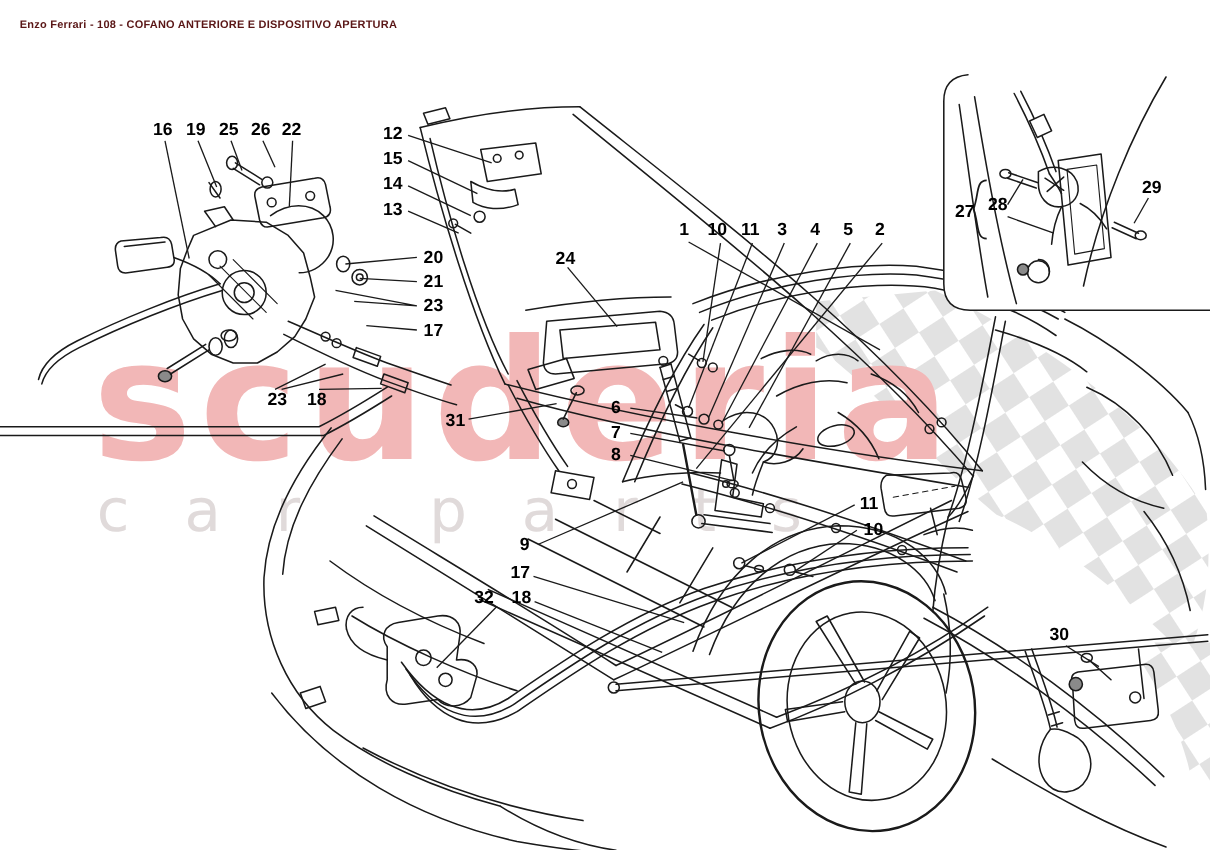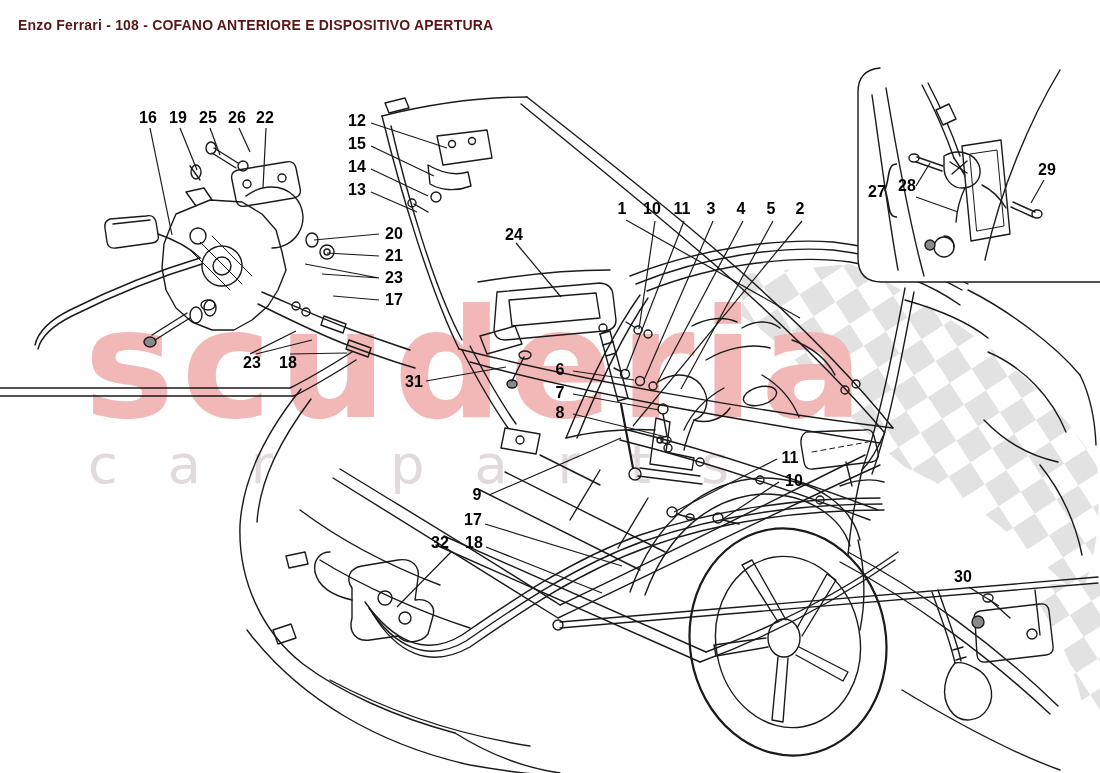--- a/index.html
+++ b/index.html
@@ -6,21 +6,21 @@
   #page{position:relative;width:1100px;height:773px;background:#fff;overflow:hidden;
         font-family:"Liberation Sans",sans-serif;}
   svg{position:absolute;left:0;top:0;}
   .art{stroke:#1a1a1a;fill:none;stroke-width:1.4;stroke-linecap:round;stroke-linejoin:round;}
   .thin{stroke-width:1;}
   .thick{stroke-width:2.2;}
   .leader{stroke:#1a1a1a;fill:none;stroke-width:1.2;}
   .callout{font-family:"Liberation Sans",sans-serif;font-weight:bold;font-size:16px;fill:#000;text-anchor:middle;}
   #wm1{font-family:"DejaVu Sans",sans-serif;font-weight:bold;font-size:152px;letter-spacing:7px;}
   #wm2{font-family:"DejaVu Sans",sans-serif;font-weight:normal;font-size:54px;letter-spacing:50px;}
-  #title{position:absolute;left:18px;top:17px;font-size:14px;font-weight:bold;letter-spacing:.2px;}
+  #title{position:absolute;left:18px;top:17px;font-size:10px;font-weight:bold;letter-spacing:.2px;}
 </style>
 </head>
 <body>
 
 <div id="page">
   <svg width="1100" height="773" viewBox="0 0 1100 773">
     <defs>
       <pattern id="chk" width="52" height="52" patternUnits="userSpaceOnUse" patternTransform="rotate(-33 900 420)">
         <rect width="26" height="26" fill="#e2e2e2"></rect>
         <rect x="26" y="26" width="26" height="26" fill="#e2e2e2"></rect>

